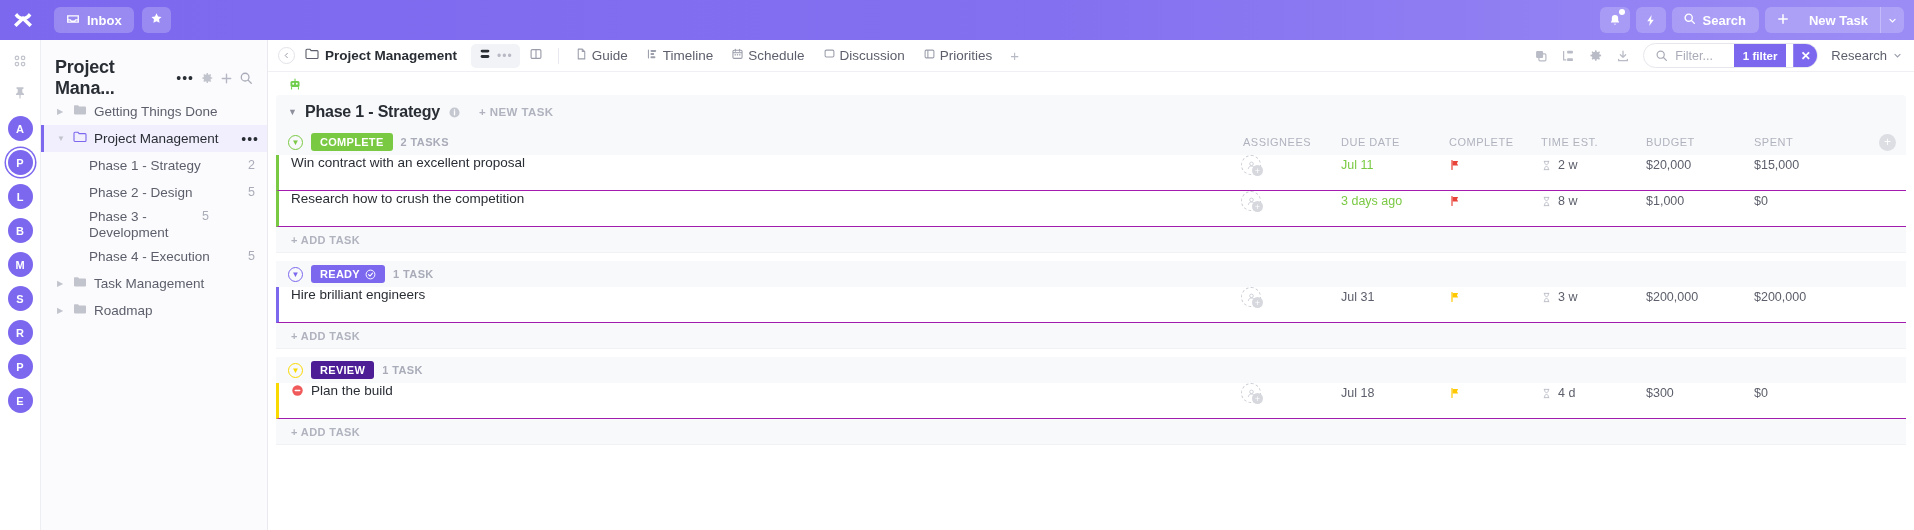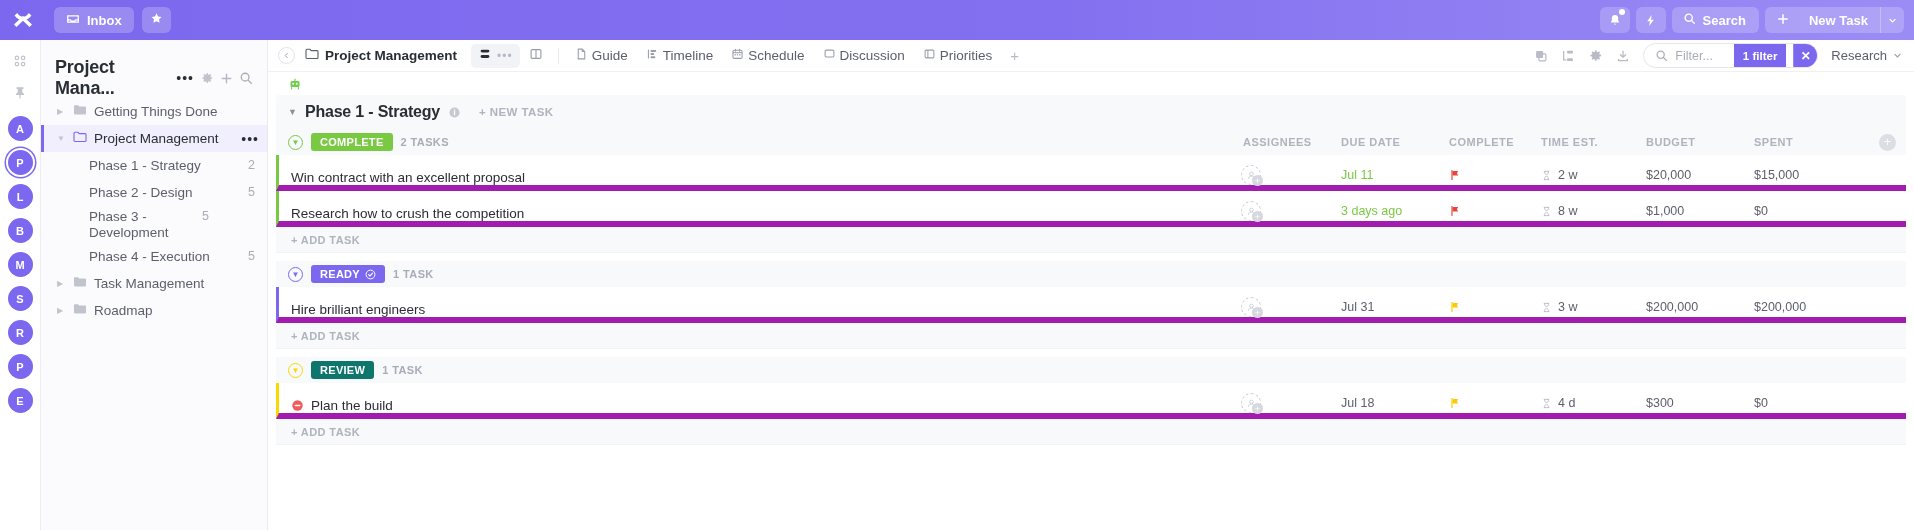--- a/index.html
+++ b/index.html
@@ -177,30 +177,30 @@
     display:flex; align-items:center; justify-content:center; font-size:8px; cursor:pointer;
   }
   .statusbadge {
     height: 18px; border-radius:3px; color:#fff;
     font-size: 11px; font-weight:700; letter-spacing:0.3px;
     display:flex; align-items:center; gap:5px; padding: 0 9px;
   }
   .grp-count { font-size:11px; font-weight:700; color:#a9acb8; letter-spacing:0.4px; }
   .colheads { margin-left:auto; display:flex; align-items:center; padding-right: 10px; }
   .ch {
-    font-size: 11px; font-weight:700; color:#b0b3be; letter-spacing:0.5px;
+    font-size: 11px; font-weight:400; color:#b0b3be; letter-spacing:0.5px;
   }
   .addcol {
     width:17px; height:17px; border-radius:50%; background:#dcdee4; color:#fff;
     display:flex; align-items:center; justify-content:center; font-size:12px; cursor:pointer;
   }
 
   .row {
-    display:flex; align-items:flex-end; height: 36px;
-    background:#fff; border-bottom: 6px solid #a21caf;
+    display:flex; align-items:flex-start; height: 36px;
+    background:#fff; border-bottom: 1px solid #a21caf;
     border-left: 3px solid transparent; position: relative;
     padding-left: 12px;
   }
   .row .tname { font-size: 13.5px; color:#292d34; display:flex; align-items:center; gap:7px; }
   .cells { margin-left:auto; display:flex; align-items:center; padding-right:10px; }
   .cell { font-size: 12.5px; color:#5c5f6b; display:flex; align-items:center; }
   .av-add {
     width: 20px; height:20px; border-radius:50%;
     border: 1px dashed #c9cbd4; position:relative;
     display:flex; align-items:center; justify-content:center;
@@ -726,21 +726,21 @@
           </div>
 
           <div class="addtask">+ ADD TASK</div>
         </div>
 
         <div class="gap"></div>
 
         <div class="grp">
           <div class="grp-head">
             <span class="grp-caret" style="color:#f9d900;">▼</span>
-            <span class="statusbadge" style="background:#0f766e;color:#fff;align-items:center;">
+            <span class="statusbadge" style="background:#4c1d95;color:#fff;align-items:center;">
               <span>REVIEW</span>
             </span>
             <span class="grp-count">1 TASK</span>
           </div>
 
           <div class="row" style="border-left-color:#f9d900;">
             <span class="tname">
               <span style="display:flex;">
                 <svg width="13" height="13" viewBox="0 0 16 16">
                     <circle cx="8" cy="8" r="6.4" fill="#f05a5a"></circle>

